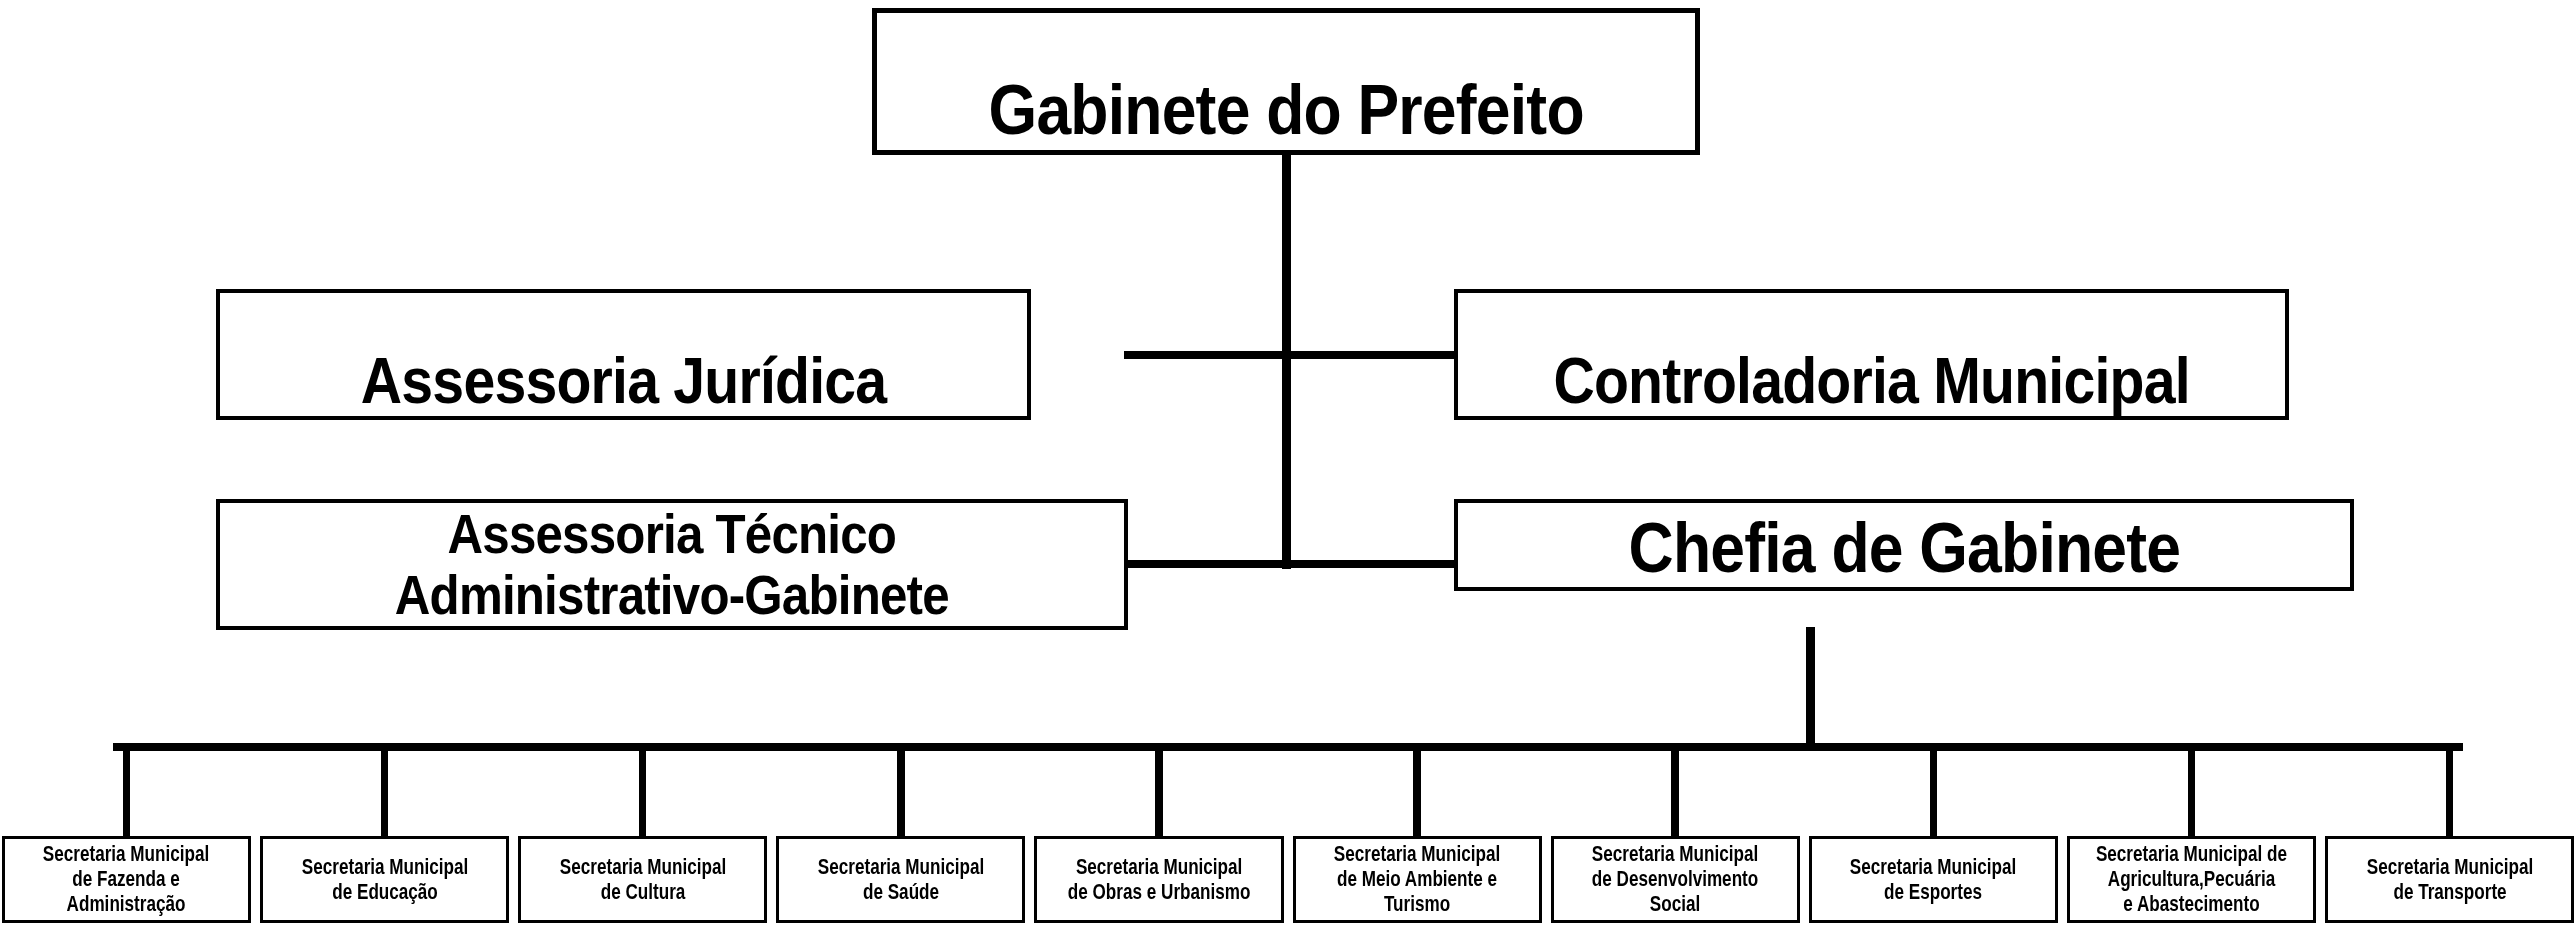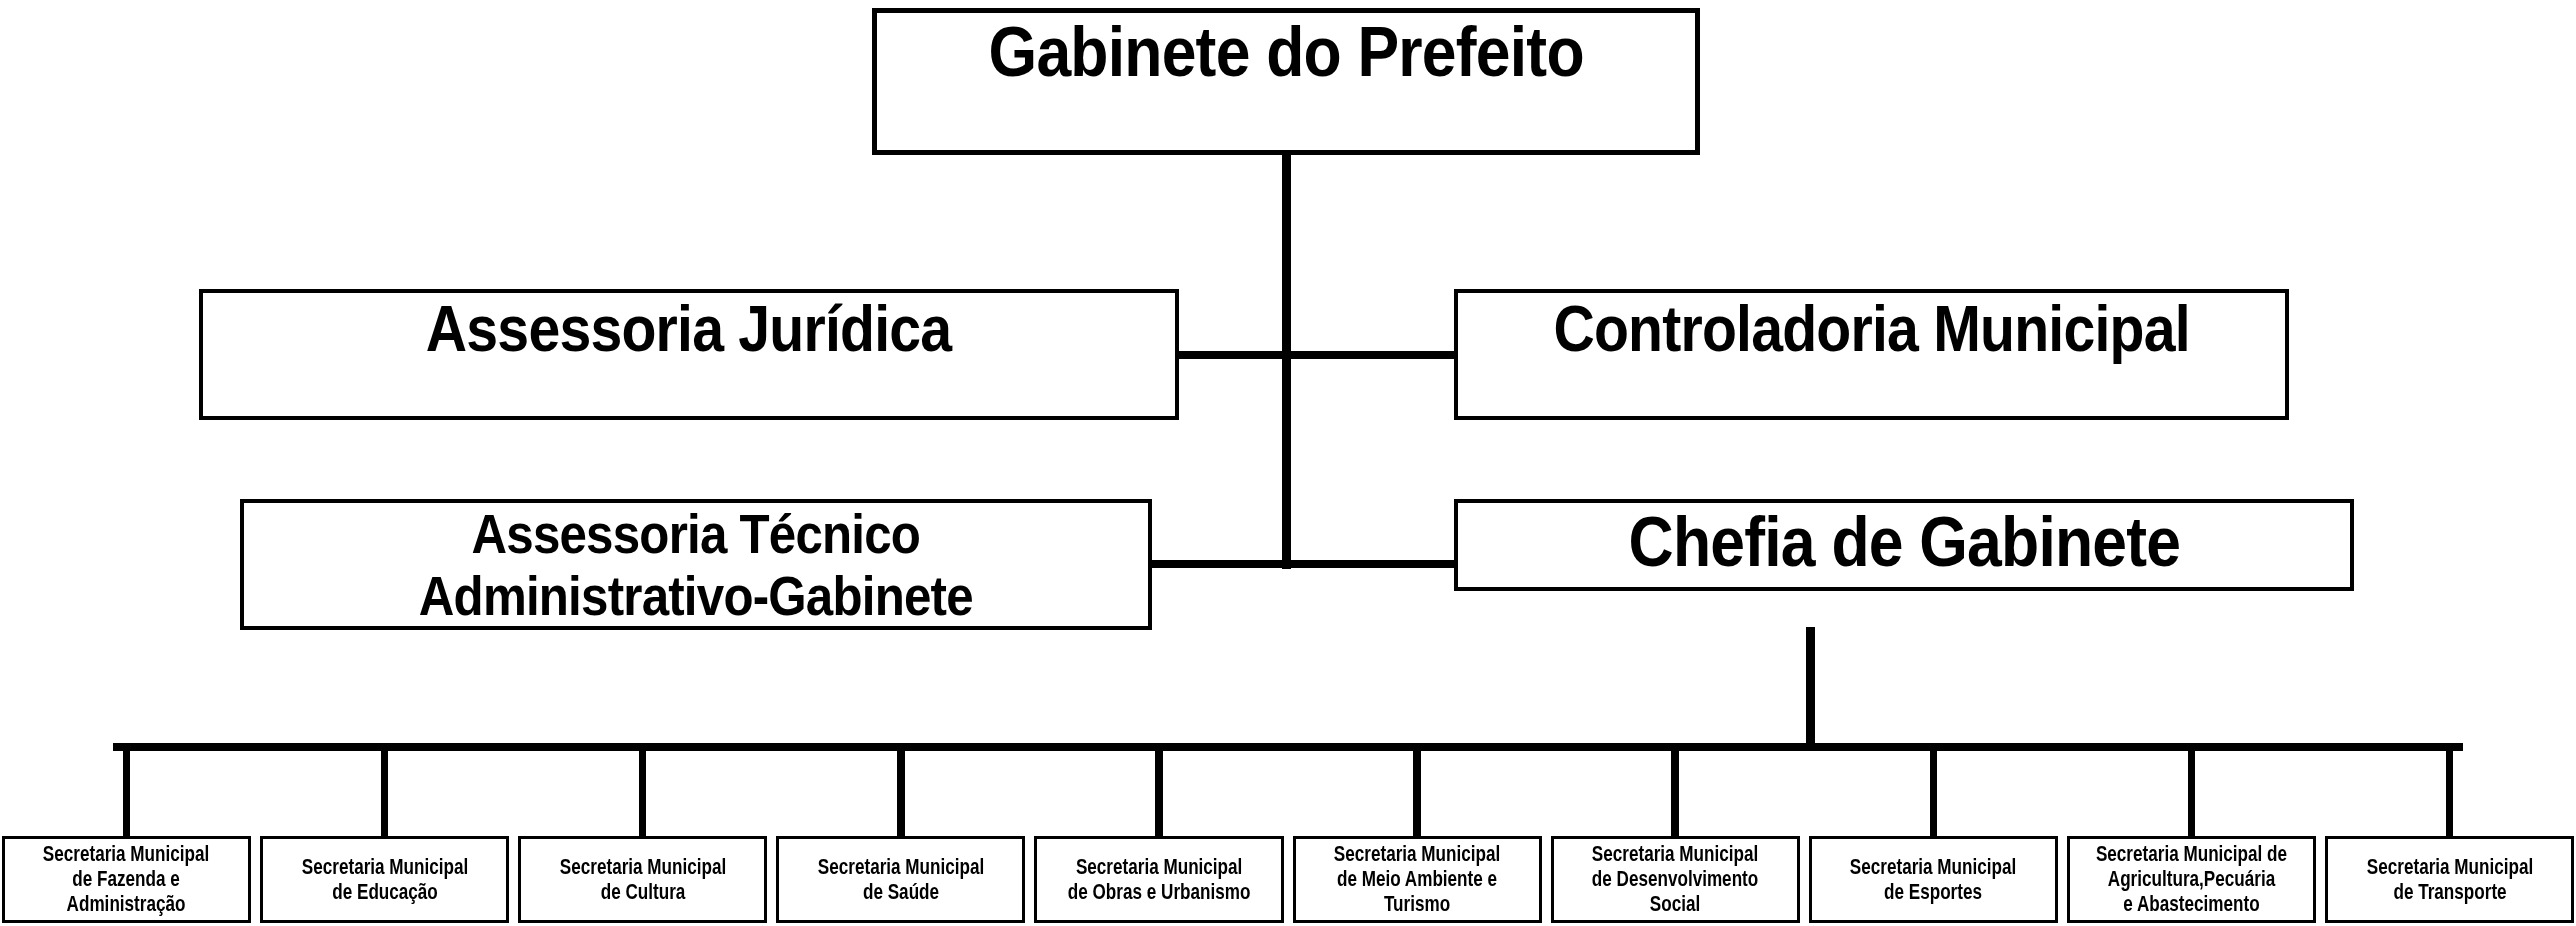--- a/index.html
+++ b/index.html
@@ -21,21 +21,21 @@
     position: absolute;
     background: #000000;
   }
   
   .node {
     position: absolute;
     box-sizing: border-box;
     background: #ffffff;
     border: 4.7px solid #000000;
     display: flex;
-    align-items: flex-start;
+    align-items: flex-end;
     justify-content: center;
     overflow: visible;
   }
   .node.root { border-width: 5.6px; }
   .node .nl {
     display: inline-block;
     transform: scaleX(0.88);
     transform-origin: center;
     white-space: pre-line;
     text-align: center;
@@ -96,28 +96,28 @@
   <div class="line" style="left:1282px; top:152px; width:9.3px; height:417px;"></div>
   <div class="line" style="left:1124px; top:351px; width:334px; height:8.4px;"></div>
   <div class="line" style="left:1124px; top:560px; width:334px; height:8.4px;"></div>
   <div class="line" style="left:1806px; top:627px; width:9.3px; height:121px;"></div>
   <div class="line" style="left:113px; top:743px; width:2350px; height:8.4px;"></div>
 
   <div class="node root" style="left:872px; top:7.5px; width:828px; height:147px;">
     <span class="nl" style="font-size:71px;">Gabinete do Prefeito</span>
   </div>
 
-  <div class="node" style="left:199px; top:289px; width:980px; height:131px;">
+  <div class="node" style="left:216px; top:289px; width:815px; height:131px;">
     <span class="nl" style="font-size:65px;">Assessoria Jurídica</span>
   </div>
   <div class="node" style="left:1454px; top:289px; width:835px; height:131px;">
     <span class="nl" style="font-size:65px;">Controladoria Municipal</span>
   </div>
 
-  <div class="node" style="left:216px; top:499px; width:912px; height:131px;margin-left:24px;">
+  <div class="node" style="left:216px; top:499px; width:912px; height:131px;">
     <span class="nl" style="font-size:56px;">Assessoria Técnico
 Administrativo-Gabinete</span>
   </div>
   <div class="node" style="left:1454px; top:499px; width:900px; height:92px;">
     <span class="nl" style="font-size:71px;">Chefia de Gabinete</span>
   </div>
 
   <div class="bottom-row">
 
     <div class="sec-cell">

